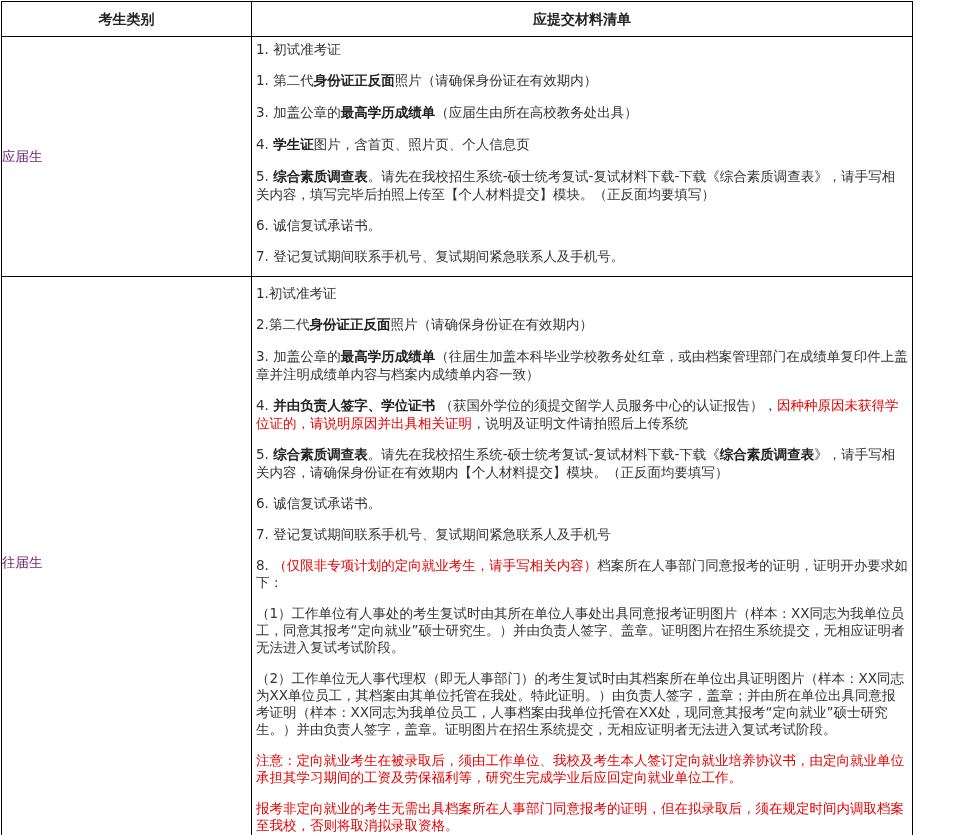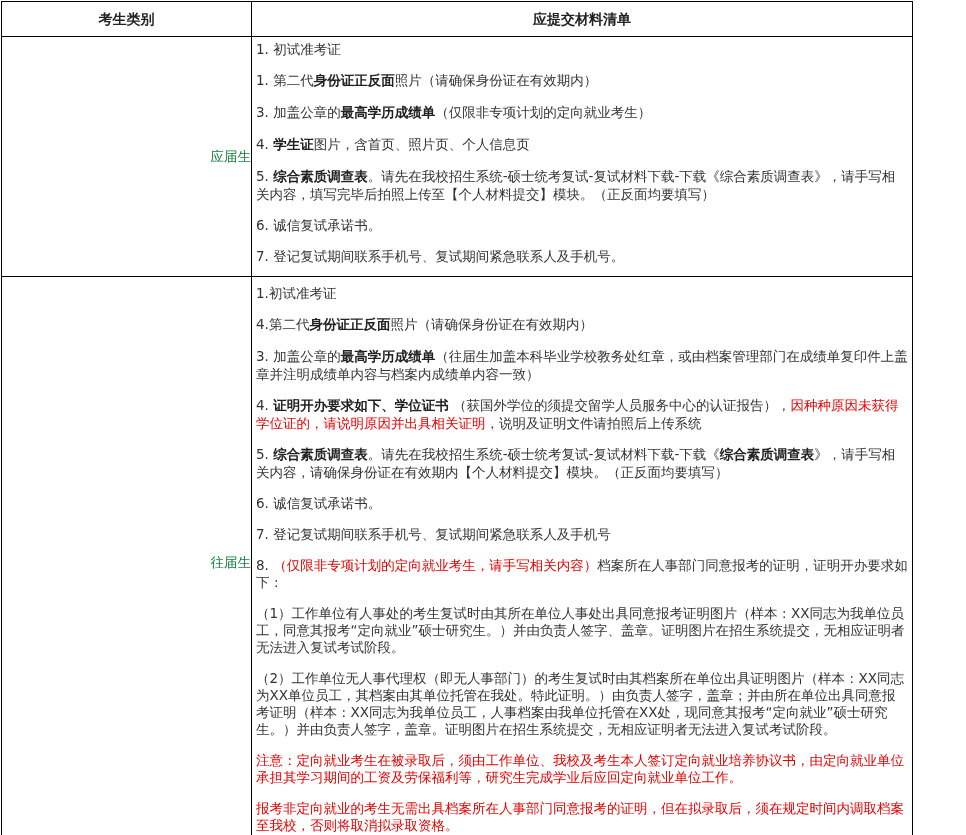--- a/index.html
+++ b/index.html
@@ -7,21 +7,21 @@
   table.materials {
     position: absolute; left: 1px; top: 1px;
     width: 912px; border-collapse: collapse; table-layout: fixed;
     font-size: 13.5px; line-height: 17px;
   }
   table.materials td, table.materials th {
     border: 1px solid #000000; vertical-align: middle; padding: 0;
   }
   th { font-weight: bold; font-size: 14px; height: 34px; color: #222; }
   th.col1 { width: 249px; }
-  td.cat { text-align: right; color: #15803d; }
+  td.cat { text-align: left; color: #701a75; }
   td.list { padding: 0 4px 0 6px; }
   .item { margin: 4px; padding: 3px 0 7px 0; }
   .item:first-child { padding-top: 0; }
   .red { color: #e60000; }
   b, .bold { font-weight: bold; color: #222; font-family: Liberation Mono, monospace; }
   .row1 td { height: 221px; }
   .row2 td { height: 571px; }
 </style>
 </head>
 <body>
@@ -32,34 +32,34 @@
       <th class="col1">考生类别</th>
       <th>应提交材料清单</th>
     </tr>
   </thead>
   <tbody>
     <tr class="row1">
       <td class="cat">应届生</td>
       <td class="list">
           <p class="item"><span>1.   初试准考证</span></p>
           <p class="item"><span>1. 第二代</span><span class="bold">身份证正反面</span><span>照片（请确保身份证在有效期内）</span></p>
-          <p class="item"><span>3. 加盖公章的</span><span class="bold">最高学历成绩单</span><span>（仅限非专项计划的定向就业考生）</span></p>
+          <p class="item"><span>3. 加盖公章的</span><span class="bold">最高学历成绩单</span><span>（应届生由所在高校教务处出具）</span></p>
           <p class="item"><span>4. </span><span class="bold">学生证</span><span>图片，含首页、照片页、个人信息页</span></p>
           <p class="item"><span>5. </span><span class="bold">综合素质调查表</span><span>。请先在我校招生系统-硕士统考复试-复试材料下载-下载《综合素质调查表》，请手写相关内容，填写完毕后拍照上传至【个人材料提交】模块。（正反面均要填写）</span></p>
           <p class="item"><span>6. 诚信复试承诺书。</span></p>
           <p class="item"><span>7. 登记复试期间联系手机号、复试期间紧急联系人及手机号。</span></p>
         </td>
     </tr>
     <tr class="row2">
       <td class="cat">往届生</td>
       <td class="list">
           <p class="item"><span>1.初试准考证</span></p>
-          <p class="item"><span>4.第二代</span><span class="bold">身份证正反面</span><span>照片（请确保身份证在有效期内）</span></p>
+          <p class="item"><span>2.第二代</span><span class="bold">身份证正反面</span><span>照片（请确保身份证在有效期内）</span></p>
           <p class="item"><span>3. 加盖公章的</span><span class="bold">最高学历成绩单</span><span>（往届生加盖本科毕业学校教务处红章，或由档案管理部门在成绩单复印件上盖章并注明成绩单内容与档案内成绩单内容一致）</span></p>
-          <p class="item"><span>4. </span><span class="bold">证明开办要求如下、学位证书</span><span>  （获国外学位的须提交留学人员服务中心的认证报告），</span><span class="red">因种种原因未获得学位证的，请说明原因并出具相关证明</span><span>，说明及证明文件请拍照后上传系统</span></p>
+          <p class="item"><span>4. </span><span class="bold">并由负责人签字、学位证书</span><span>  （获国外学位的须提交留学人员服务中心的认证报告），</span><span class="red">因种种原因未获得学位证的，请说明原因并出具相关证明</span><span>，说明及证明文件请拍照后上传系统</span></p>
           <p class="item"><span>5. </span><span class="bold">综合素质调查表</span><span>。请先在我校招生系统-硕士统考复试-复试材料下载-下载《</span><span class="bold">综合素质调查表</span><span>》，请手写相关内容，请确保身份证在有效期内【个人材料提交】模块。（正反面均要填写）</span></p>
           <p class="item"><span>6. 诚信复试承诺书。</span></p>
           <p class="item"><span>7. 登记复试期间联系手机号、复试期间紧急联系人及手机号</span></p>
           <p class="item"><span>8. </span><span class="red">（仅限非专项计划的定向就业考生，请手写相关内容）</span><span>档案所在人事部门同意报考的证明，证明开办要求如下：</span></p>
           <p class="item"><span>（1）工作单位有人事处的考生复试时由其所在单位人事处出具同意报考证明图片（样本：XX同志为我单位员工，同意其报考“定向就业”硕士研究生。）并由负责人签字、盖章。证明图片在招生系统提交，无相应证明者无法进入复试考试阶段。</span></p>
           <p class="item"><span>（2）工作单位无人事代理权（即无人事部门）的考生复试时由其档案所在单位出具证明图片（样本：XX同志为XX单位员工，其档案由其单位托管在我处。特此证明。）由负责人签字，盖章；并由所在单位出具同意报考证明（样本：XX同志为我单位员工，人事档案由我单位托管在XX处，现同意其报考“定向就业”硕士研究生。）并由负责人签字，盖章。证明图片在招生系统提交，无相应证明者无法进入复试考试阶段。</span></p>
           <p class="item"><span class="red">注意：定向就业考生在被录取后，须由工作单位、我校及考生本人签订定向就业培养协议书，由定向就业单位承担其学习期间的工资及劳保福利等，研究生完成学业后应回定向就业单位工作。</span></p>
           <p class="item"><span class="red">报考非定向就业的考生无需出具档案所在人事部门同意报考的证明，但在拟录取后，须在规定时间内调取档案至我校，否则将取消拟录取资格。</span></p>
         </td>
     </tr>

